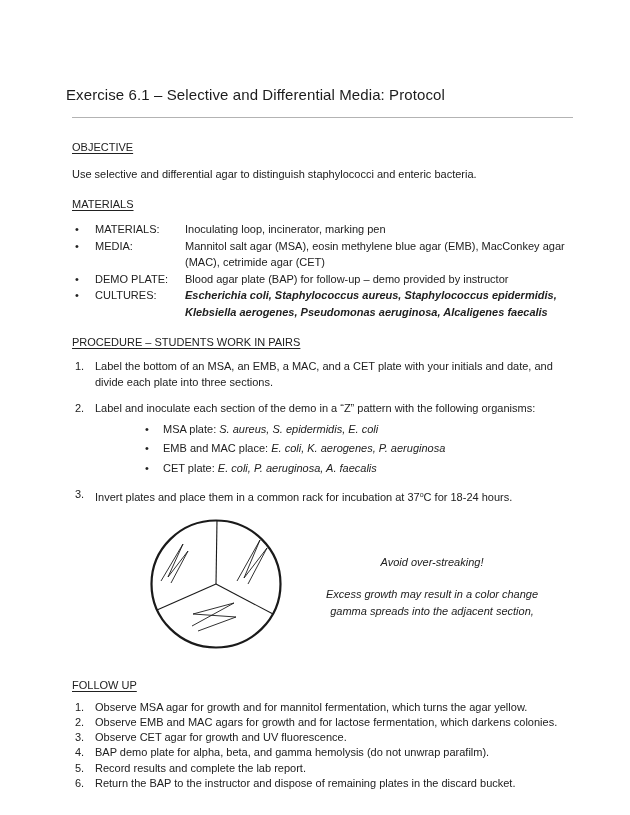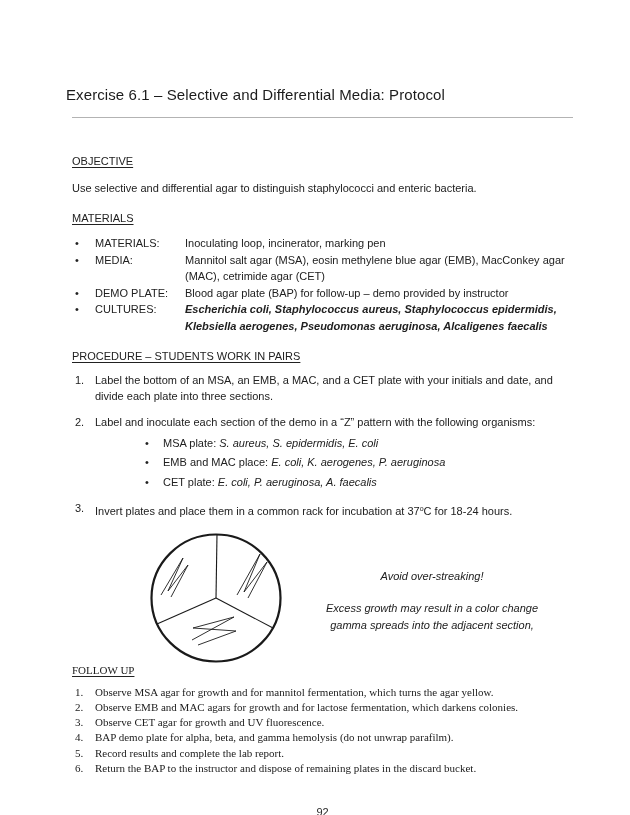--- a/index.html
+++ b/index.html
@@ -11,21 +11,21 @@
     -webkit-font-smoothing:antialiased;
   }
   .doc { padding:86px 57px 0 66px; font-size:11px; }
   .title { font-size:15px; font-weight:400; color:#1c1c1c; margin:0; letter-spacing:.1px; }
   .divider { border:0; border-top:1px solid #b3b3b3; margin:14px 0 0 6px; }
   .content { margin-left:6px; }
   .hdg {
     font-size:11px; font-weight:400; margin:0;
     text-decoration:underline; text-underline-offset:2px;
   }
-  .sec-objective { margin-top:37px; }
+  .sec-objective { margin-top:23px; }
   .objective-text { margin:13px 0 0; line-height:16px; }
 
   .sec-materials { margin-top:16px; }
   .mat-list { margin-top:11px; }
   .mrow { display:flex; line-height:16.5px; }
   .bullet { flex:0 0 23px; box-sizing:border-box; padding-left:3px; }
   .mlabel { flex:0 0 90px; }
   .mtext { flex:1; }
   .italic { font-style:italic;font-weight:bold; }
 
@@ -39,21 +39,21 @@
   .sup { font-size:7px; vertical-align:4px; }
 
   .figure-row { display:flex; margin-top:12px; margin-left:78px; }
   .petri { width:132px; height:132px; flex:0 0 132px; }
   .note {
     margin-left:14px; width:272px; padding-top:36px;
     text-align:center; font-style:italic; line-height:16.5px;
   }
   .note-title { margin-bottom:16px; }
 
-  .sec-followup { margin-top:0;font-family:Liberation Serif, serif; }
+  .sec-followup { margin-top:29px; }
   .fu-list { margin-top:9px; }
   .furow { display:flex; line-height:15.3px; }
 
   .page-num { text-align:center; margin-top:30px; font-size:11px; color:#2a2a2a; }
 </style>
 </head>
 <body>
 
 <div class="doc">
 

